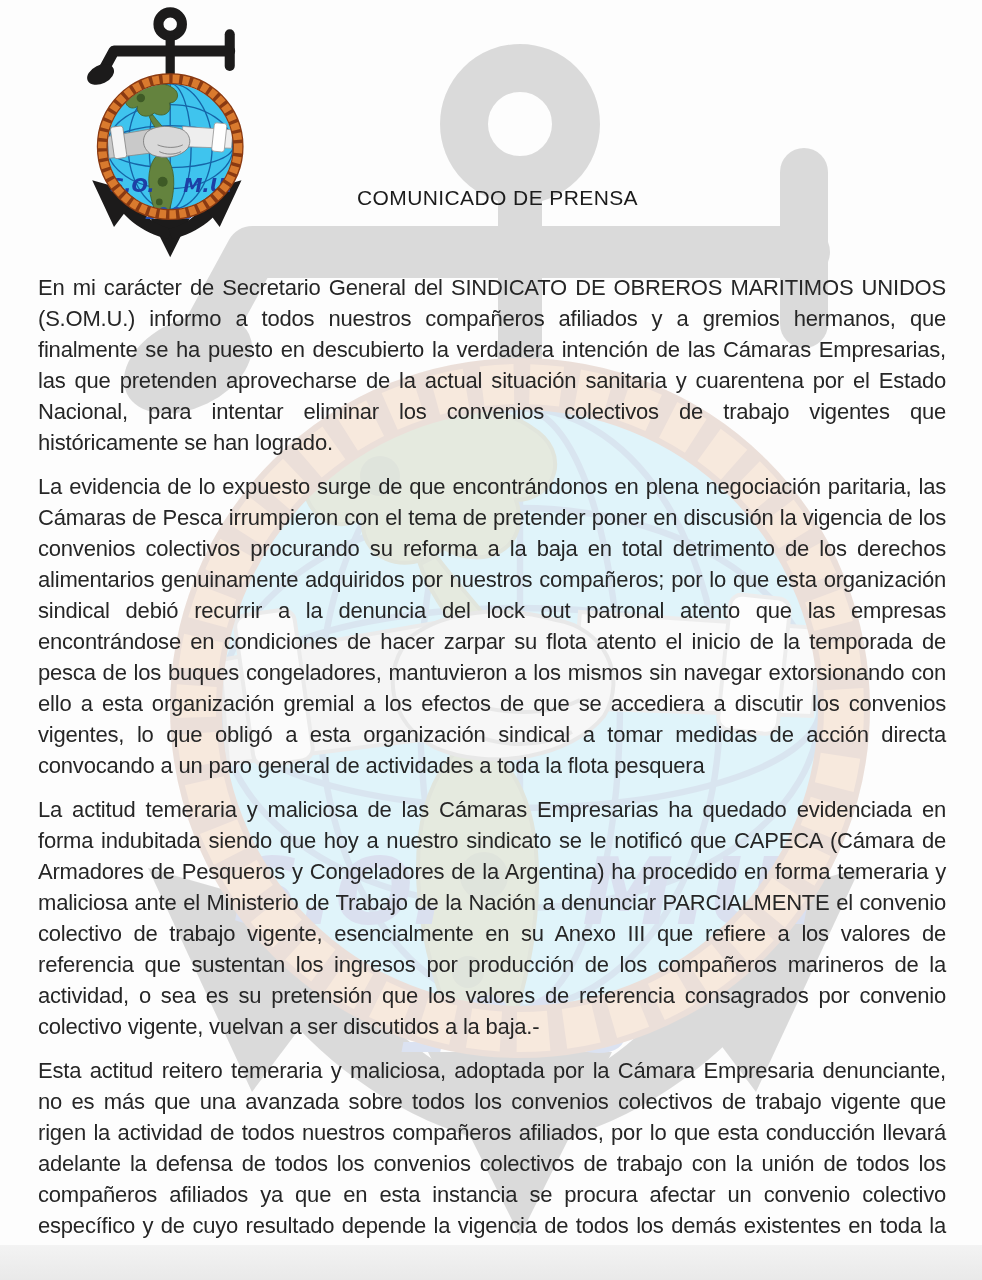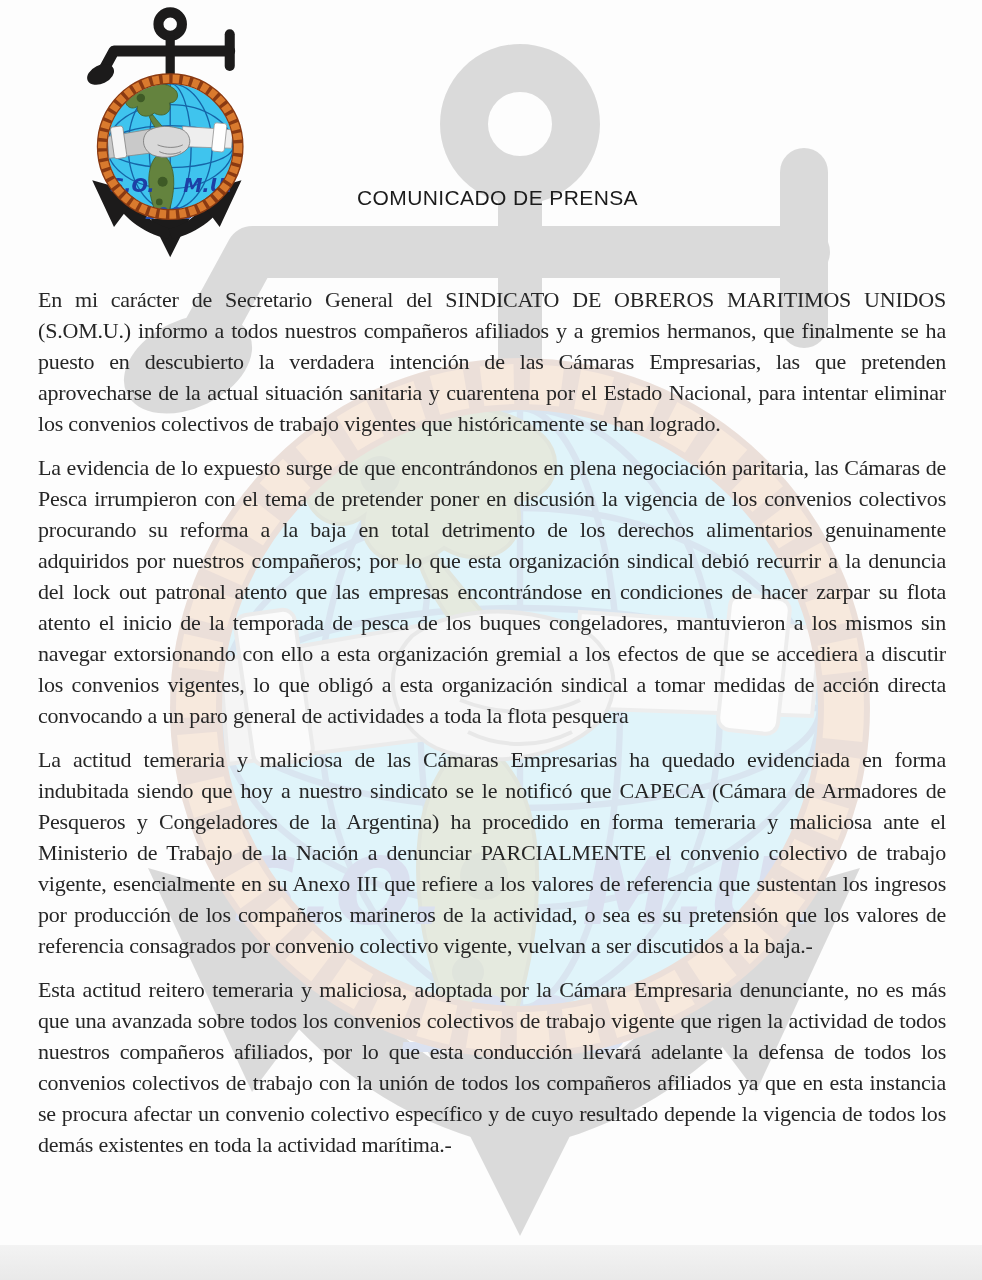--- a/index.html
+++ b/index.html
@@ -36,21 +36,21 @@
   .title{
     position:absolute;left:357px;top:186px;
     font-size:21px;font-weight:400;color:#1c1c1c;
     letter-spacing:0.4px;white-space:nowrap;
   }
   .body-text{
     position:absolute;left:38px;top:272px;width:908px;
     font-size:22px;line-height:31px;color:#262626;
     text-align:justify;letter-spacing:-0.2px;
   }
-  .body-text p{margin:12px 0 13px 0;font-family:Liberation Serif, serif;}
+  .body-text p{margin:0 0 13px 0;}
   .bottom-band{
     position:absolute;left:0;top:1245px;width:982px;height:35px;
     background:linear-gradient(#f3f3f3,#e9e9e9);
   }
 </style>
 </head>
 <body>
 
 <svg width="0" height="0" style="position:absolute" aria-hidden="true">
   <defs>

